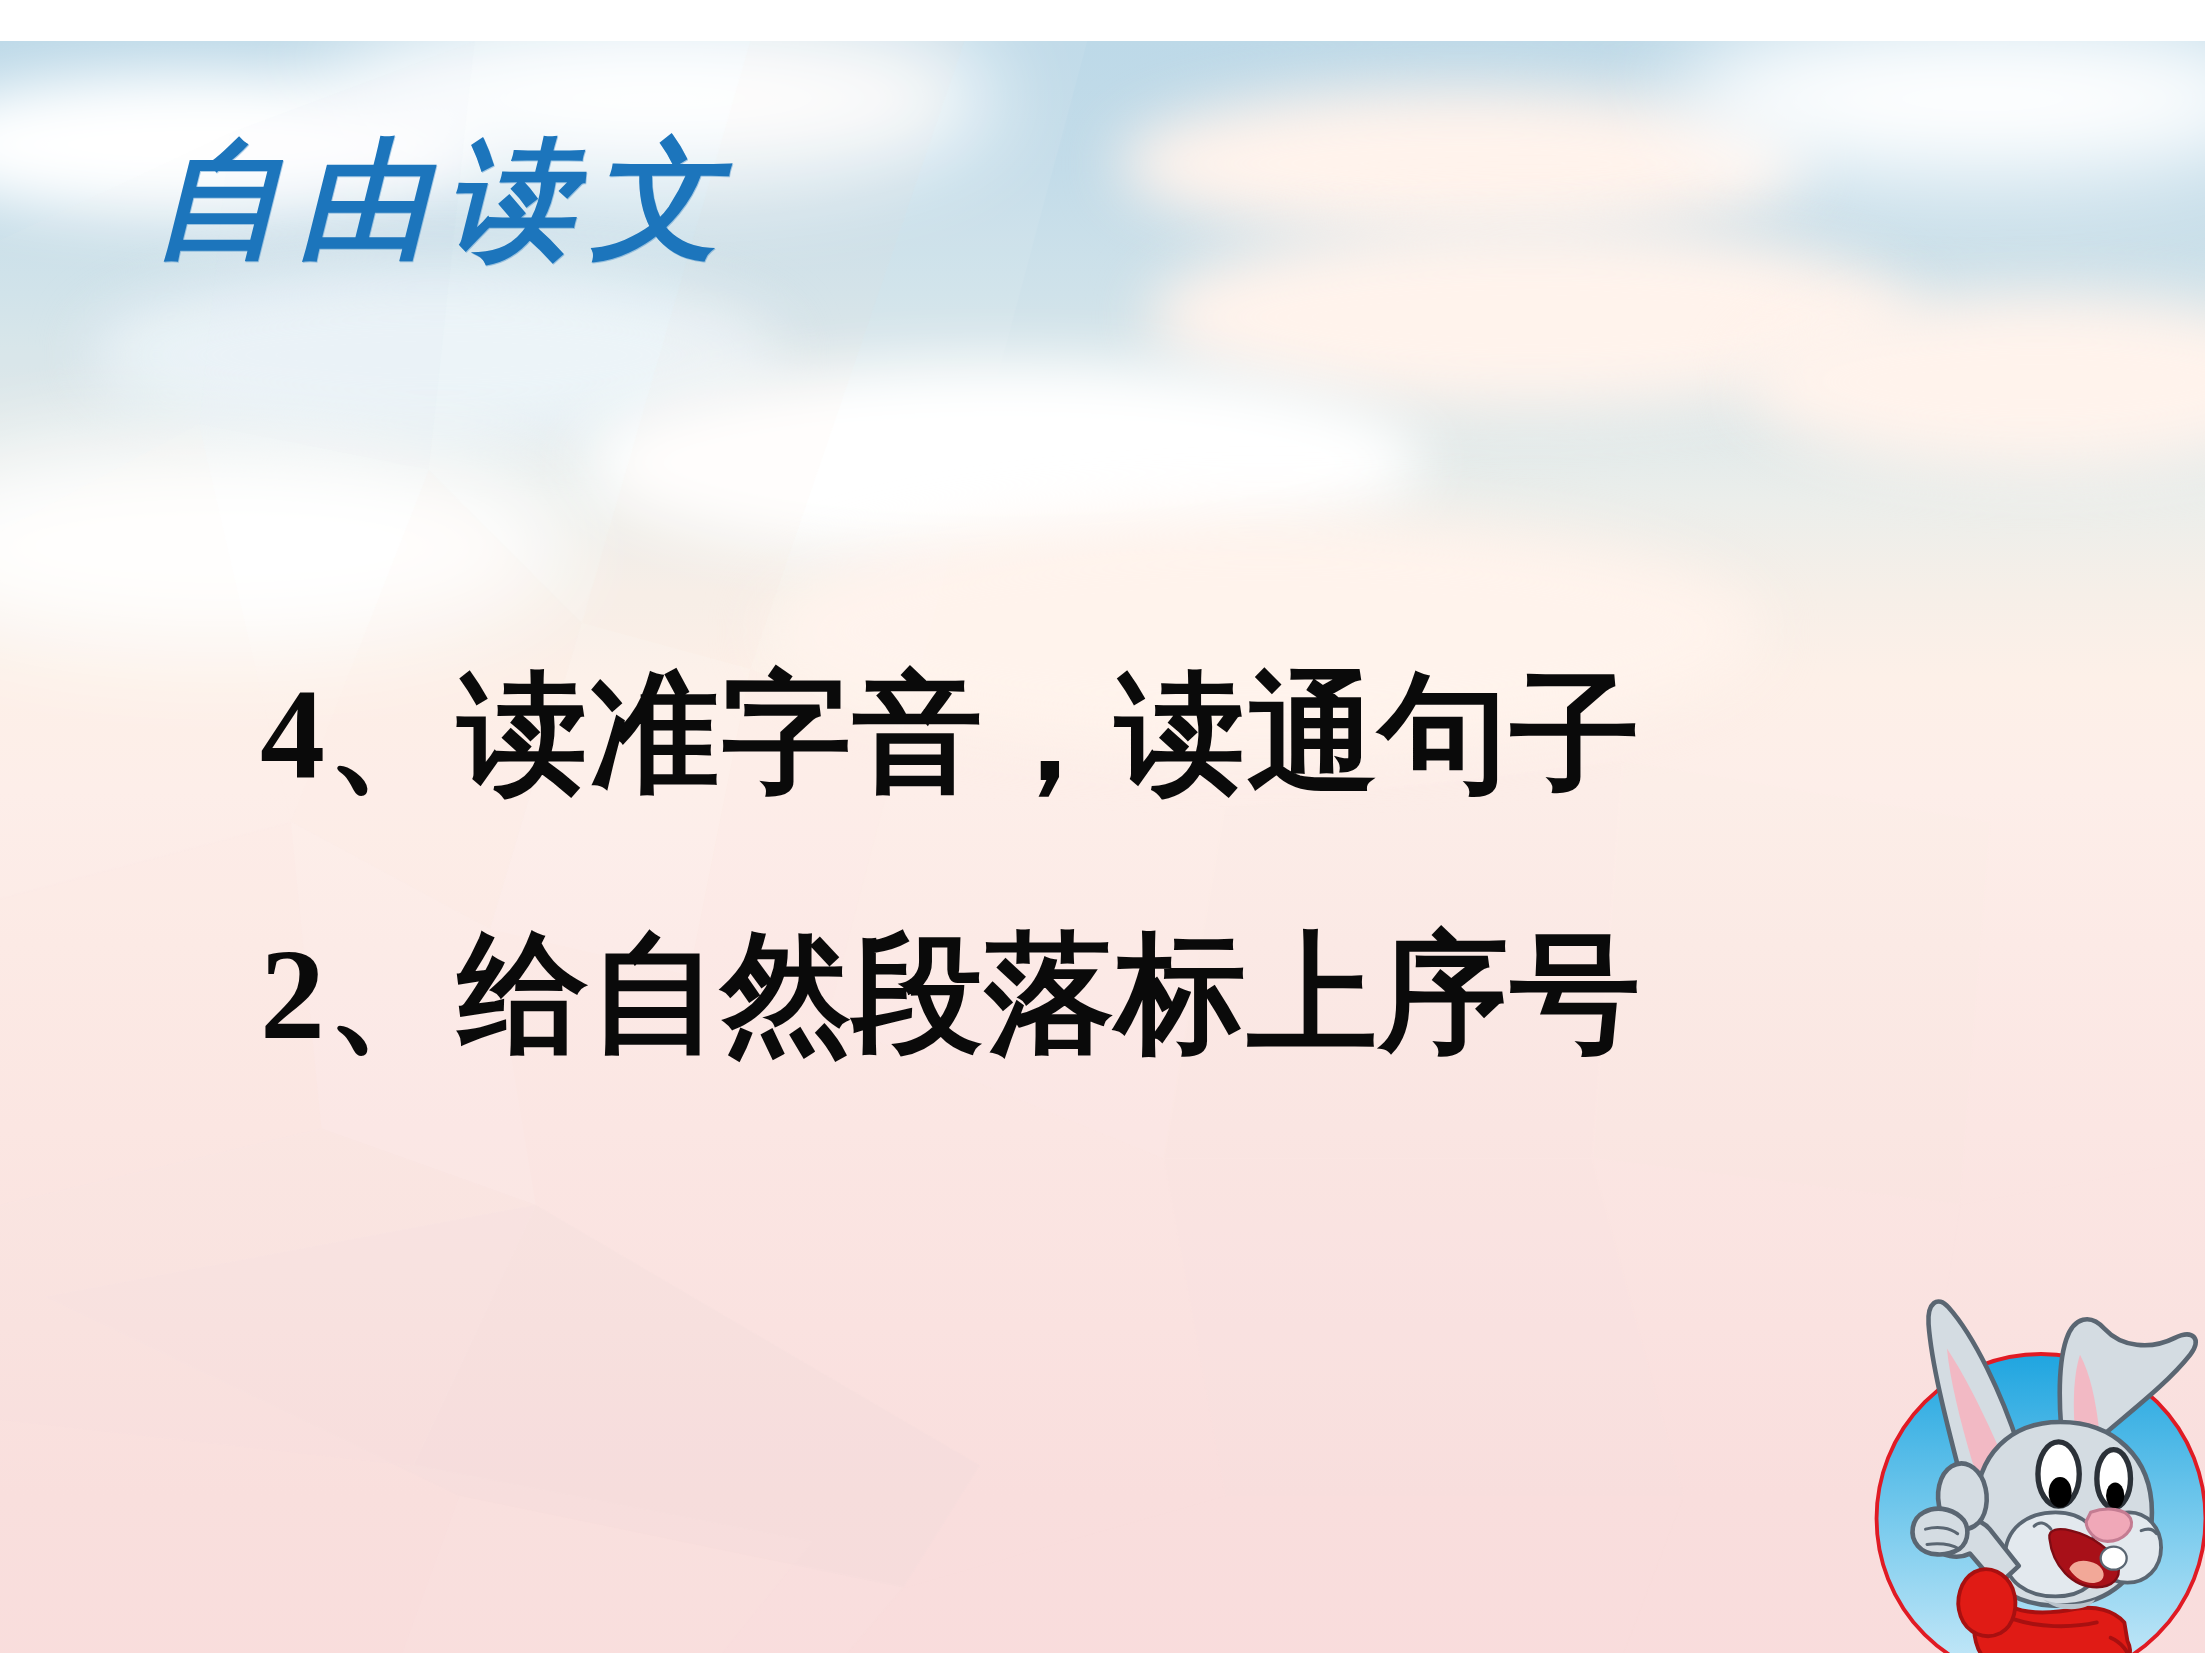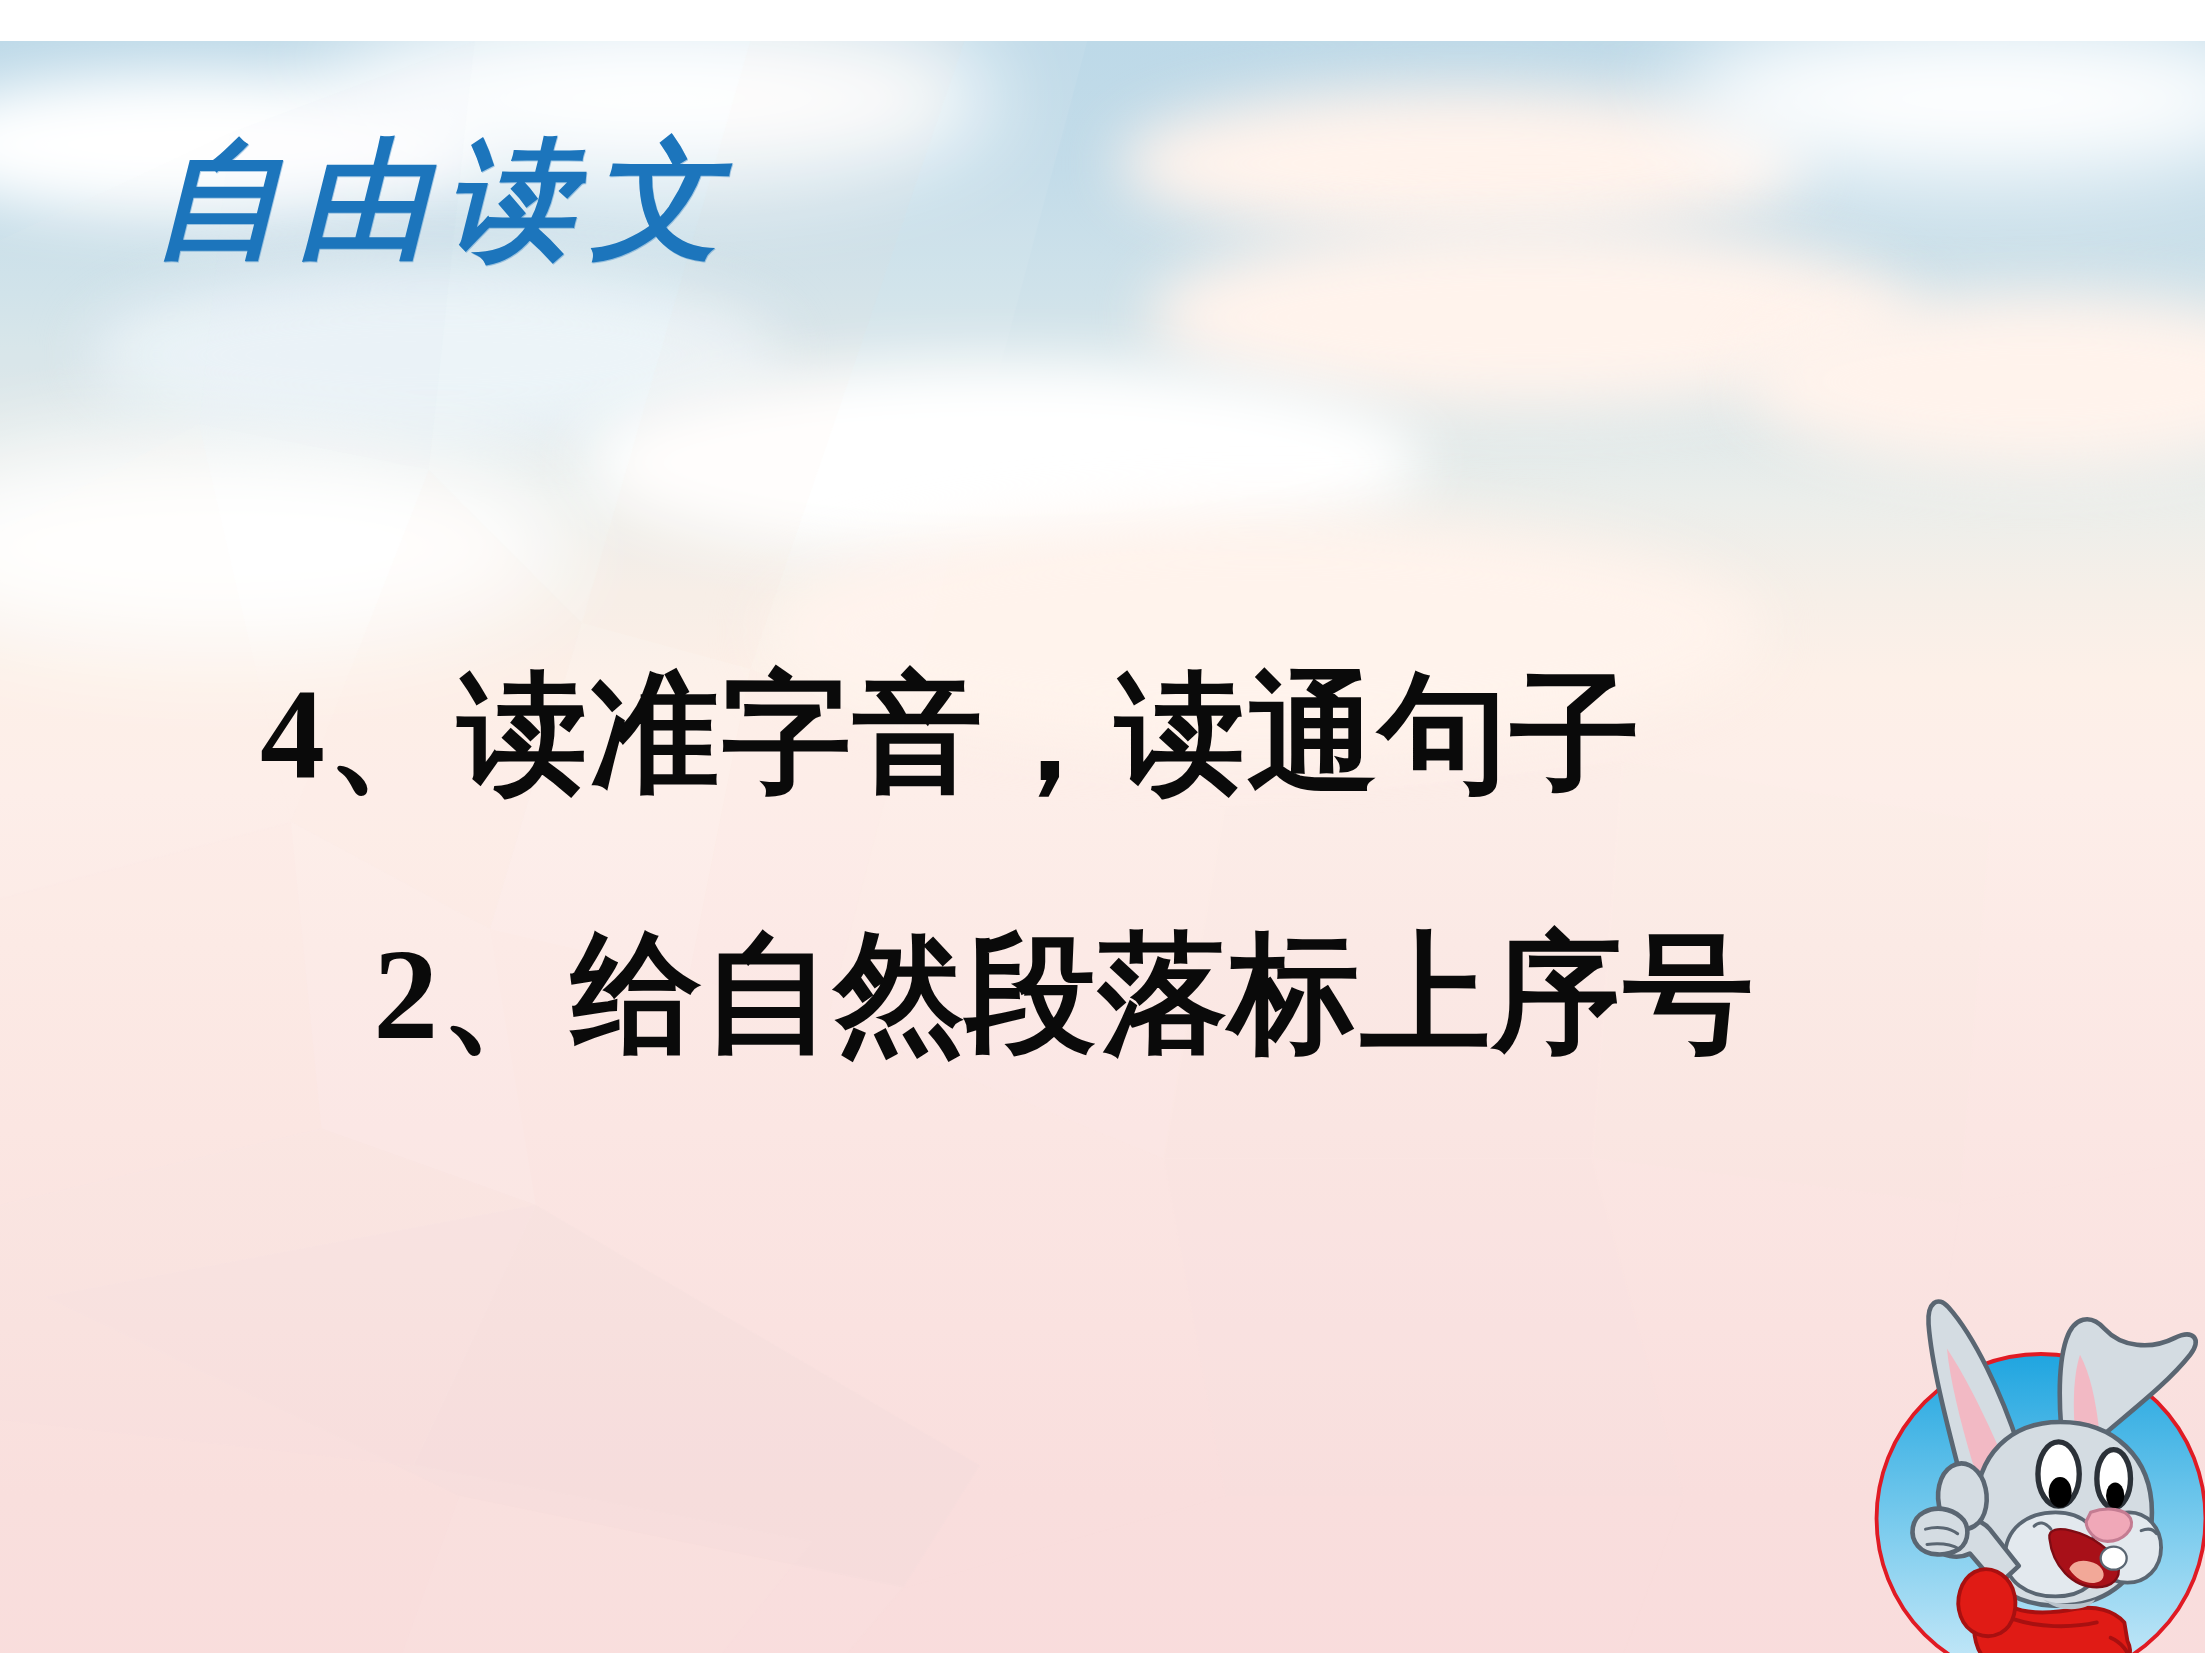--- a/index.html
+++ b/index.html
@@ -83,21 +83,21 @@
   }
   .body-line {
     font-family: "Liberation Serif", "DejaVu Serif", serif;
     font-weight: 700;
     font-size: 130px;
     line-height: 1.0;
     color: #0a0a0a;
     white-space: nowrap;
     letter-spacing: 1.5px;
   }
-  .body-line + .body-line { margin-top: 130px; text-align: center; }
+  .body-line + .body-line { margin-top: 130px; }
 
   
   .mascot {
     position: absolute;
     left: 1861px;
     top: 1225px;
     width: 360px;
     height: 436px;
   }
   .mascot svg { display: block; width: 100%; height: 100%; }

